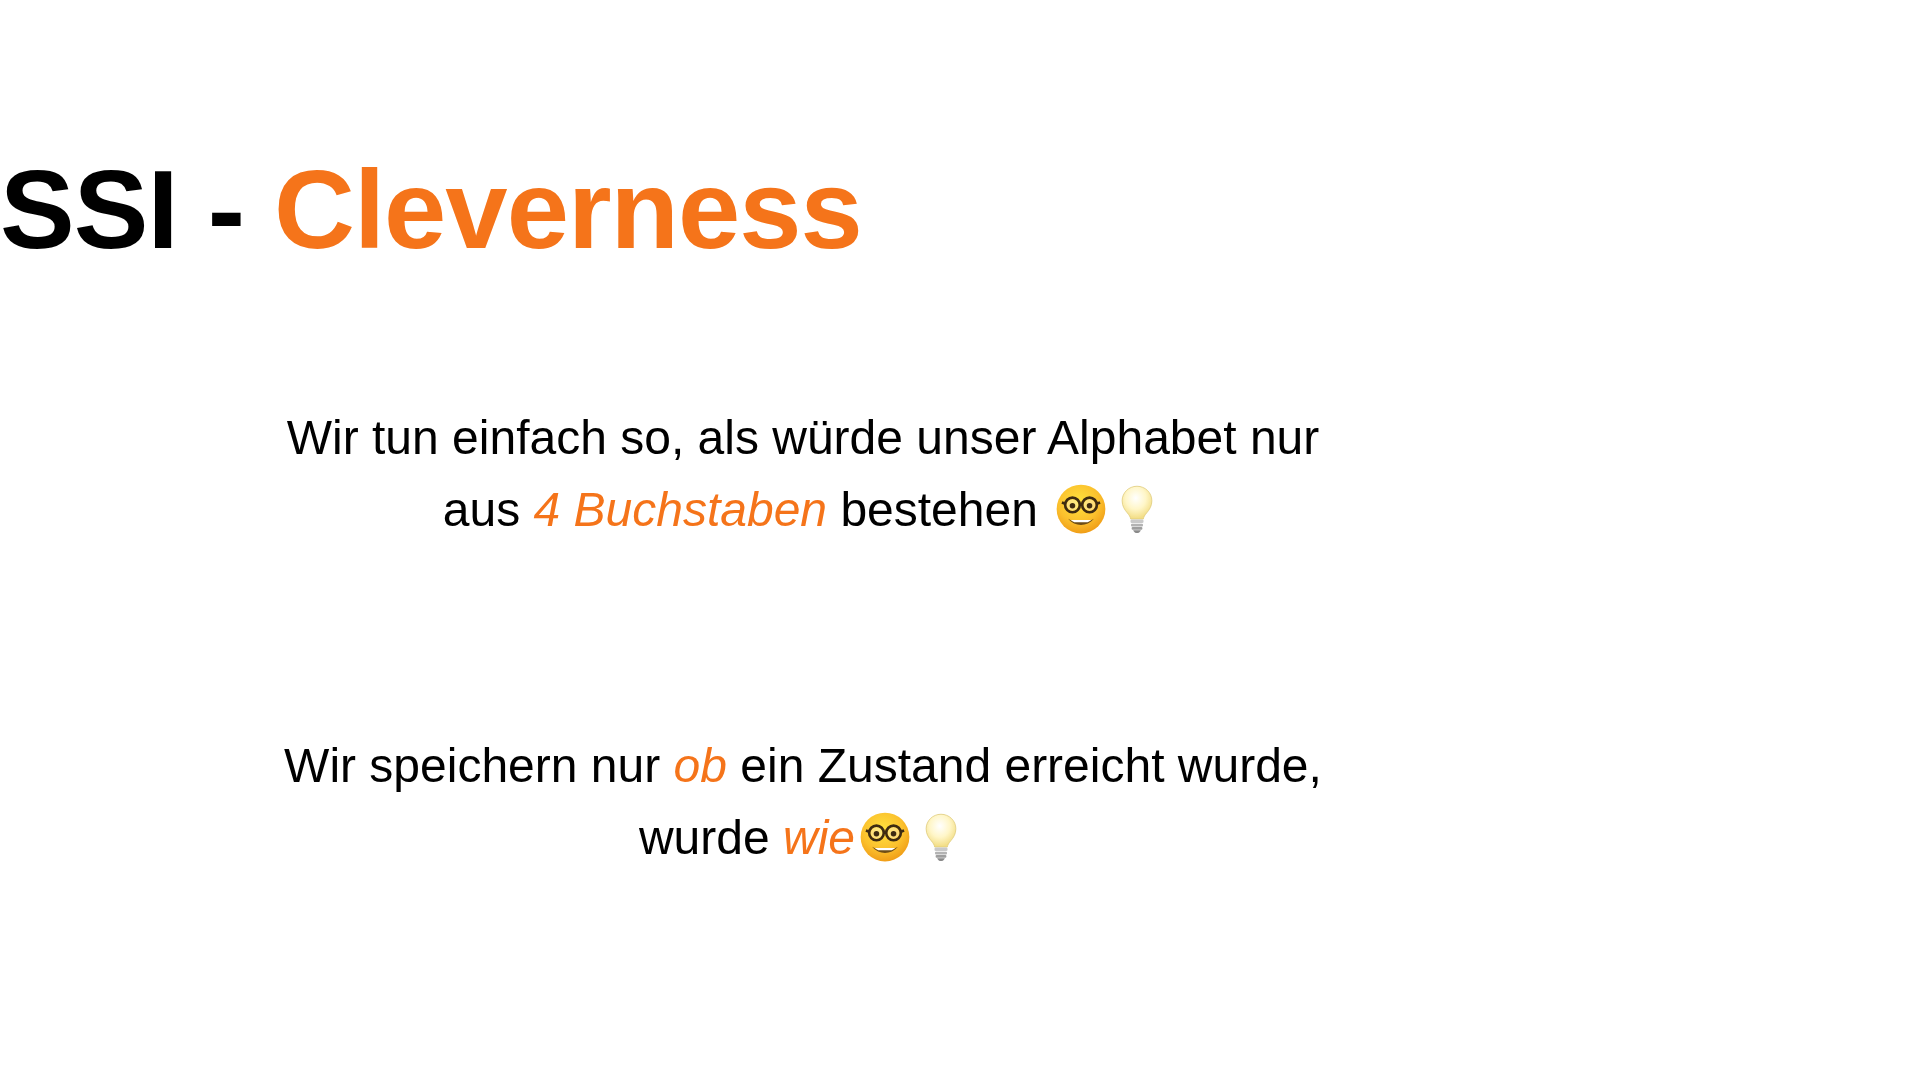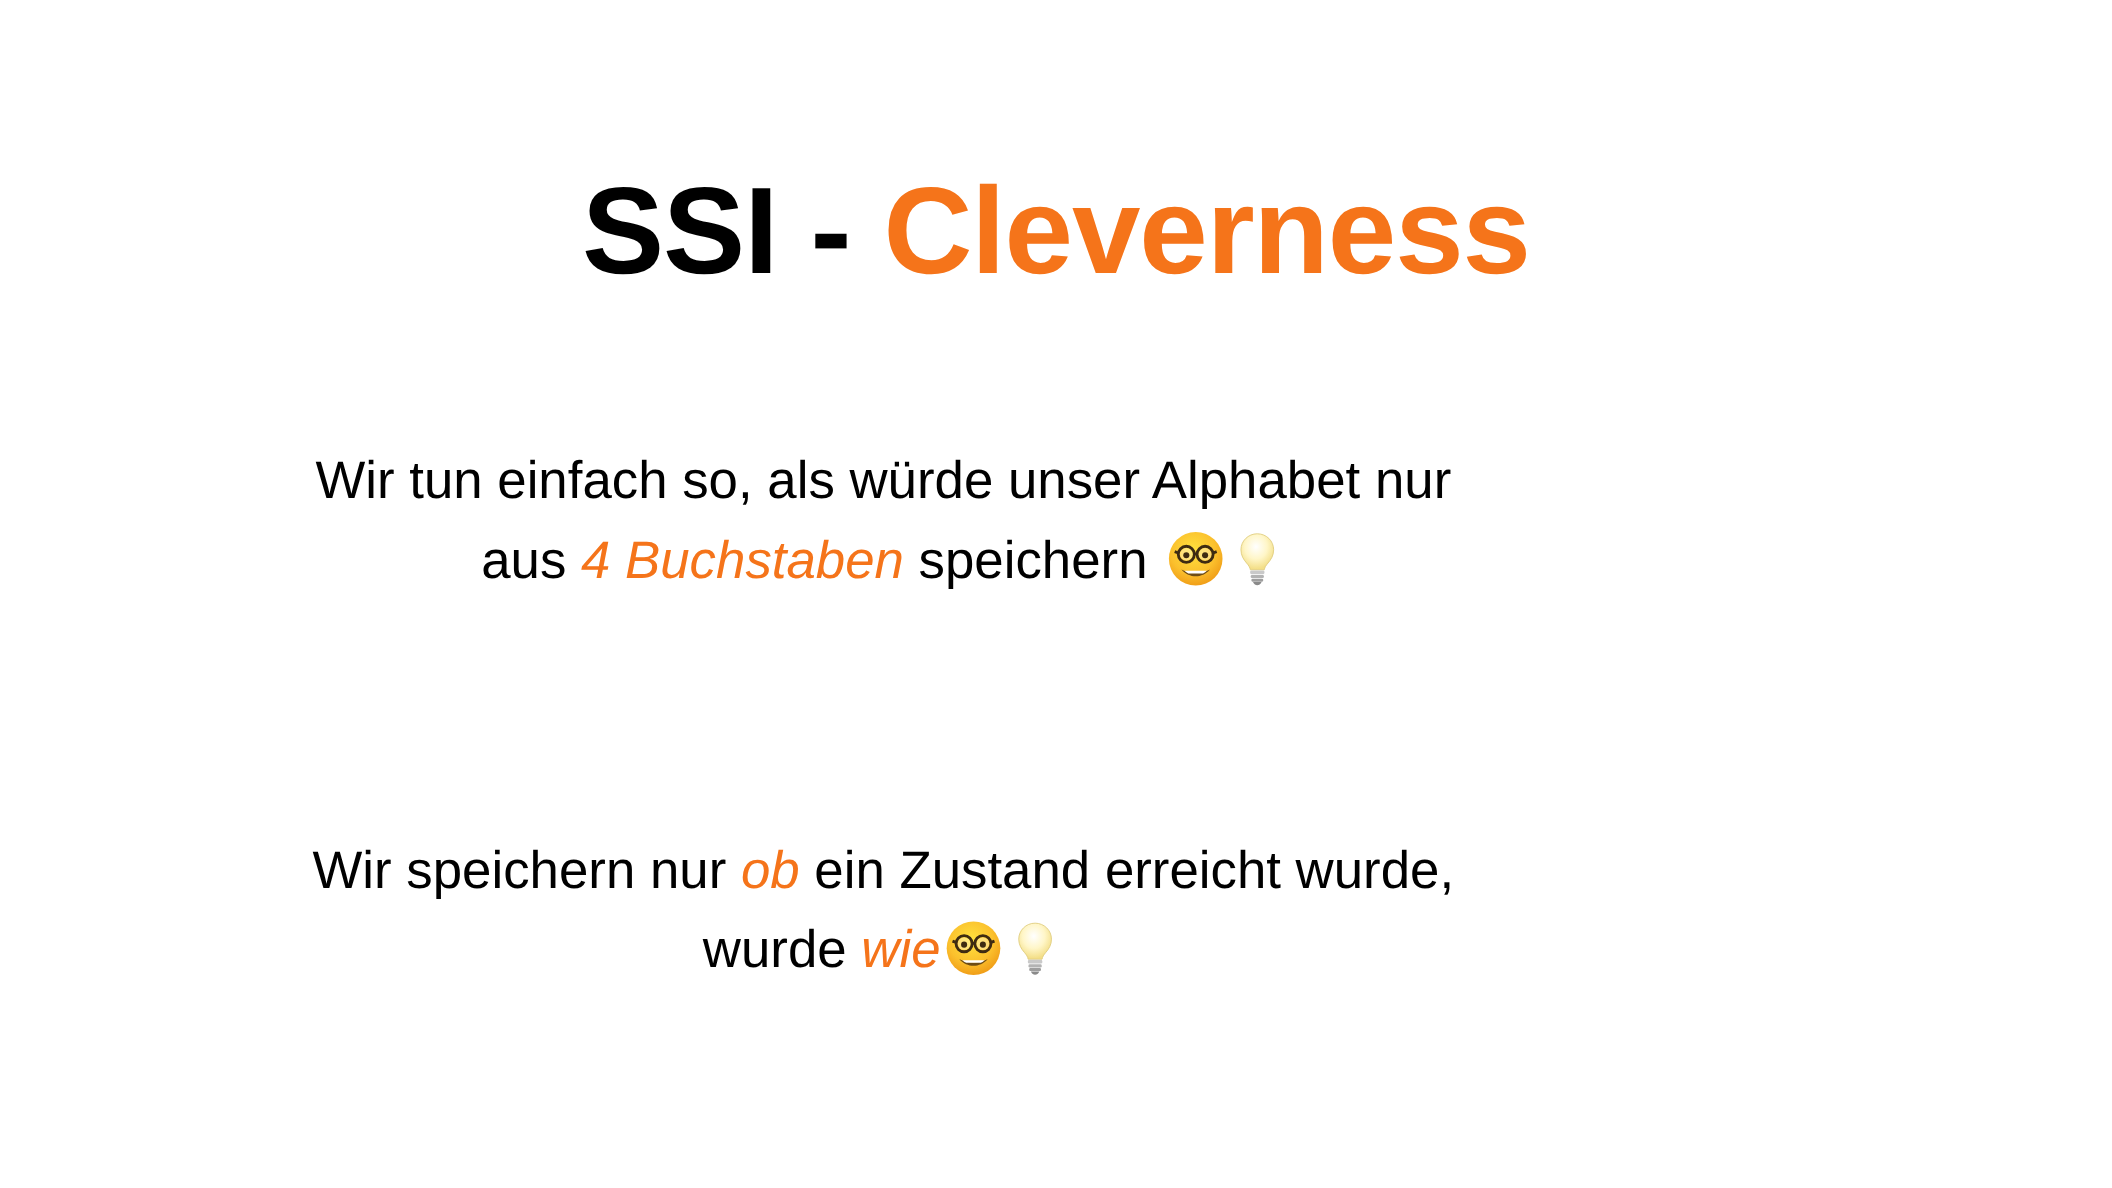--- a/index.html
+++ b/index.html
@@ -22,21 +22,20 @@
     height: 1080px;
     background: #ffffff;
   }
 
   
   .slide-title {
     position: absolute;
     top: 72px;
     left: 0;
     width: 1920px;
-    text-align: center;
     font-size: 112px;
     font-weight: 700;
     line-height: 1.12;
     letter-spacing: -1px;
     white-space: nowrap;
   }
   .title-main   { color: #000000; }
   .title-accent { color: #F5741A; }
 
   
@@ -45,21 +44,21 @@
     left: 0;
     width: 1606px;
     text-align: center;
     font-size: 48px;
     font-weight: 400;
     line-height: 72px;
     color: #000000;
     letter-spacing: 0px;
   }
   .body-block.first  { top: 402px; }
-  .body-block.second { top: 756px; }
+  .body-block.second { top: 730px; }
 
   .body-line { display: block; white-space: nowrap; }
   .accent    { color: #F5741A; font-style: italic; }
 
   
   .emoji {
     display: inline-block;
     width: 52px;
     height: 52px;
     vertical-align: -9px;
@@ -74,21 +73,21 @@
 
   <h1 class="slide-title">
     <span class="title-main">SSI - </span><span class="title-accent">Cleverness</span>
   </h1>
 
   <div class="body-block first">
     <span class="body-line">
       <span>Wir tun einfach so, als würde unser Alphabet nur</span>
     </span>
     <span class="body-line">
-      <span>aus </span><span class="accent">4 Buchstaben</span><span> speichern </span><span class="emoji">
+      <span>aus </span><span class="accent">4 Buchstaben</span><span> bestehen </span><span class="emoji">
         <svg viewBox="0 0 64 64" xmlns="http://www.w3.org/2000/svg">
           <defs>
             <radialGradient id="nf1" cx="45%" cy="35%" r="68%">
               <stop offset="0%" stop-color="#FFE23E"></stop>
               <stop offset="62%" stop-color="#FBC02D"></stop>
               <stop offset="100%" stop-color="#EF9A15"></stop>
             </radialGradient>
           </defs>
           <circle cx="32" cy="32" r="30" fill="url(#nf1)"></circle>
           <path d="M16 44c4.6 5.2 10.2 7.6 16 7.6S43.4 49.2 48 44c-4.6 2.6-10.2 3.9-16 3.9S20.6 46.6 16 44z" fill="#6D4C15"></path>

